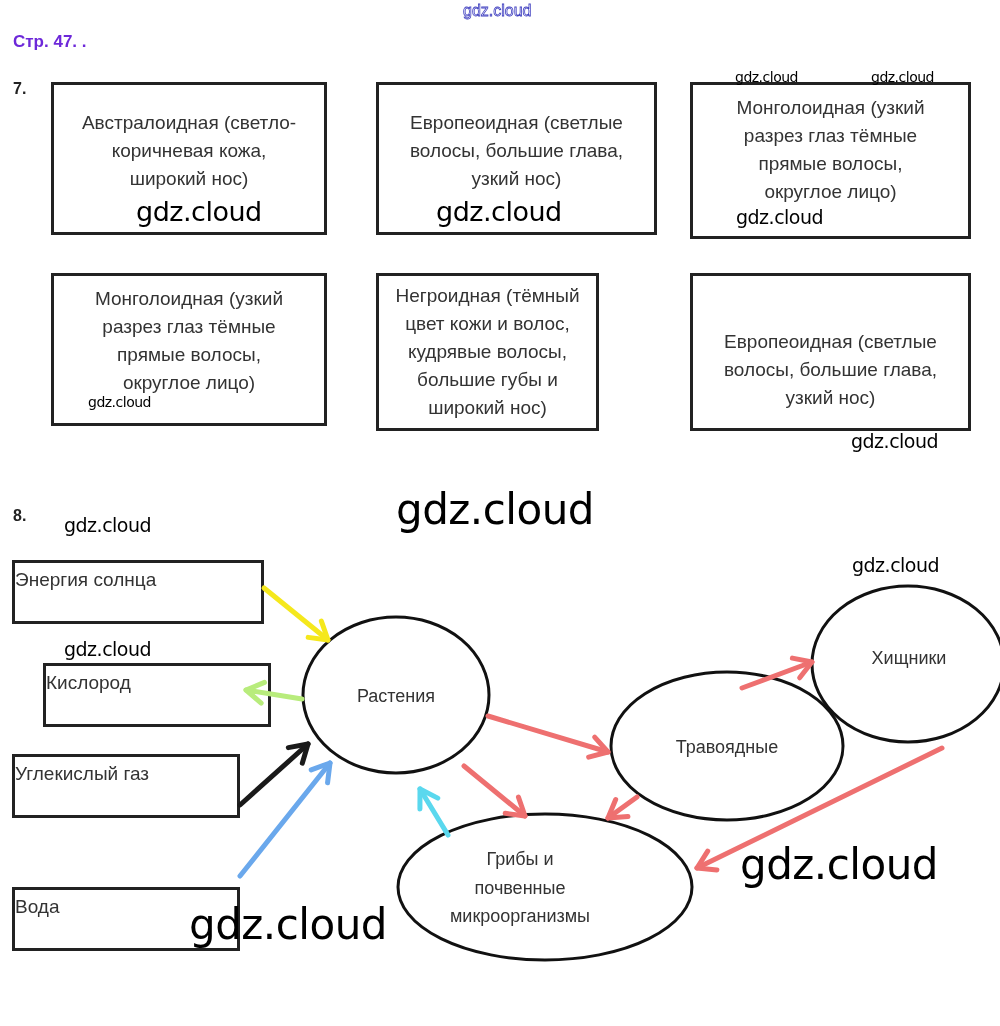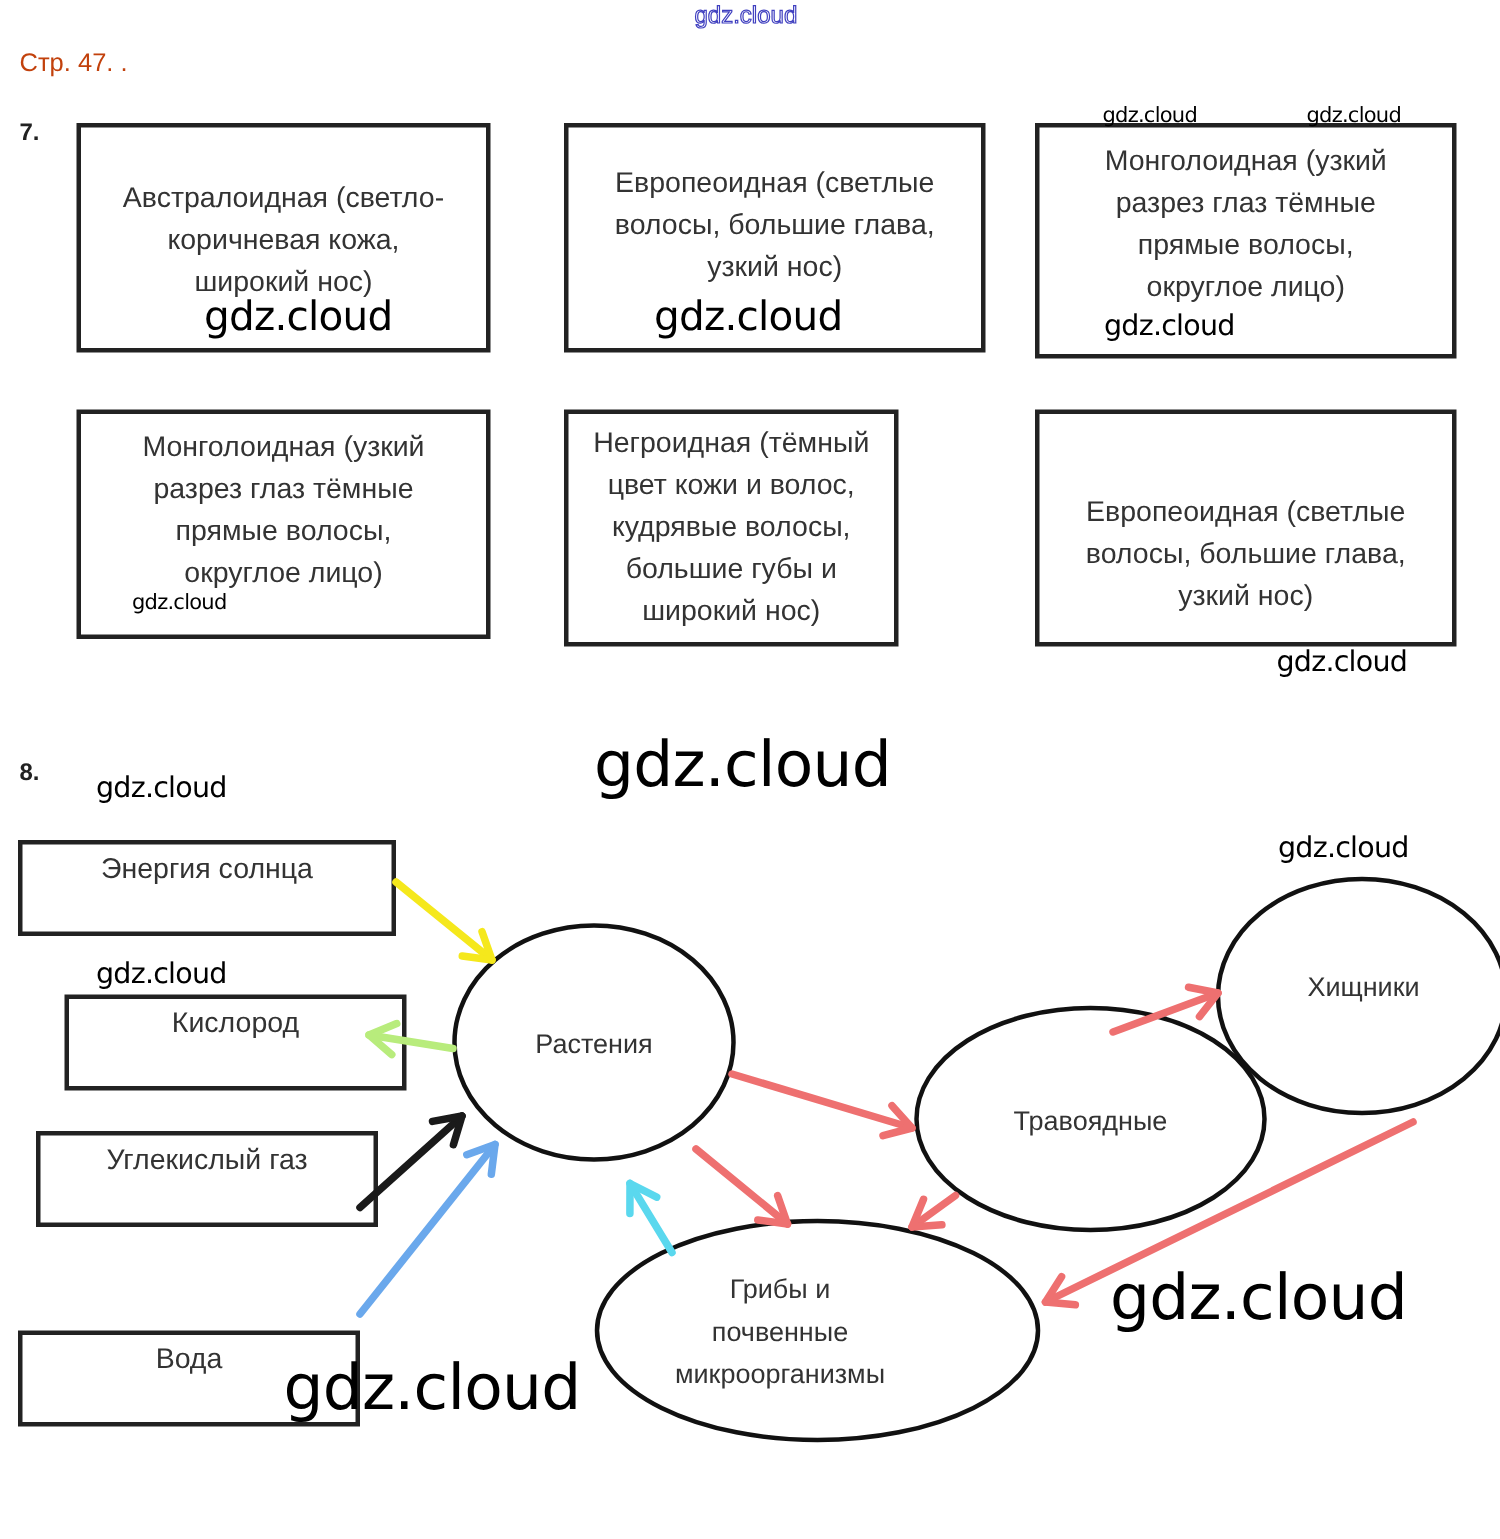--- a/index.html
+++ b/index.html
@@ -1,49 +1,49 @@
 <!DOCTYPE html>
 <html><head>
 <meta charset="utf-8">
 <style>
   html, body { margin: 0; padding: 0; background: #ffffff; }
   body { width: 1000px; height: 1026px; position: relative; overflow: hidden;
          font-family: "Liberation Sans", sans-serif; color: #222; }
   .abs { position: absolute; }
-  .page-ref { left: 13px; top: 32px; font-size: 17px; font-weight: normal; color: #c2410c; }
+  .page-ref { left: 13px; top: 32px; font-size: 17px; font-weight: bold; color: #6d28d9; }
   .task-num { font-size: 16px; font-weight: bold; color: #222; }
   .site-top { left: 463px; top: 2px; font-size: 16px; color: #fff;
               -webkit-text-stroke: 0.8px #4040c0; letter-spacing: 0px; }
   .race-box { position: absolute; width: 276px; height: 153px; border: 3px solid #222;
               background: #fff; box-sizing: border-box; }
   .race-text { position: absolute; left: 0; right: 0; text-align: center;
                font-size: 19px; line-height: 28px; color: #333; white-space: pre-line; }
   .wm { position: absolute; font-family: "DejaVu Sans", sans-serif; color: #000;
         white-space: nowrap; letter-spacing: -0.5px; }
   .wm-s { font-size: 14px; }
   .wm-m { font-size: 19px; }
   .wm-l { font-size: 27px; }
   .wm-xl { font-size: 42px; }
   .src-box { position: absolute; width: 250px; height: 64px; border: 3px solid #222;
              box-sizing: border-box; background: #fff; }
-  .src-text { position: absolute; left: 0; right: 0; top: 6px; text-align: center;
+  .src-text { position: absolute; left: 0; right: 0; top: 6px; text-align: left;
               font-size: 19px; color: #333; }
   svg.diagram { position: absolute; left: 0; top: 0; }
   .node-label { font-family: "Liberation Sans", sans-serif; font-size: 18px; fill: #333; }
 </style>
 </head>
 <body>
 
 <div class="abs site-top">gdz.cloud</div>
 <div class="abs page-ref">Стр. 47. .</div>
 
 <div class="abs task-num" style="left:13px; top:80px;">7.</div>
 
 <div class="race-box" style="left:51px; top:82px;">
-  <div class="race-text" style="top:34px;">Австралоидная (светло-
+  <div class="race-text" style="top:24px;">Австралоидная (светло-
 коричневая кожа,
 широкий нос)</div>
 </div>
 <div class="race-box" style="left:376px; top:82px; width:281px;">
   <div class="race-text" style="top:24px;">Европеоидная (светлые
 волосы, большие глава,
 узкий нос)</div>
 </div>
 <div class="race-box" style="left:690px; top:82px; width:281px; height:157px;">
   <div class="race-text" style="top:9px;">Монголоидная (узкий
@@ -79,21 +79,21 @@
 <div class="wm wm-m" style="left:851px; top:430px;">gdz.cloud</div>
 
 <div class="abs task-num" style="left:13px; top:507px;">8.</div>
 
 <div class="src-box" style="left:12px; top:560px; width:252px;">
   <div class="src-text">Энергия солнца</div>
 </div>
 <div class="src-box" style="left:12px; top:663px; width:228px;margin-left:31px;">
   <div class="src-text">Кислород</div>
 </div>
-<div class="src-box" style="left:12px; top:754px; width:228px;margin-left:12px;">
+<div class="src-box" style="left:12px; top:754px; width:228px;">
   <div class="src-text">Углекислый газ</div>
 </div>
 <div class="src-box" style="left:12px; top:887px; width:228px;">
   <div class="src-text">Вода</div>
 </div>
 
 <svg class="diagram" width="1000" height="1026">
   <defs></defs>
 
   <ellipse cx="396" cy="695" rx="93" ry="78" fill="#fff" stroke="#111" stroke-width="3"></ellipse>

